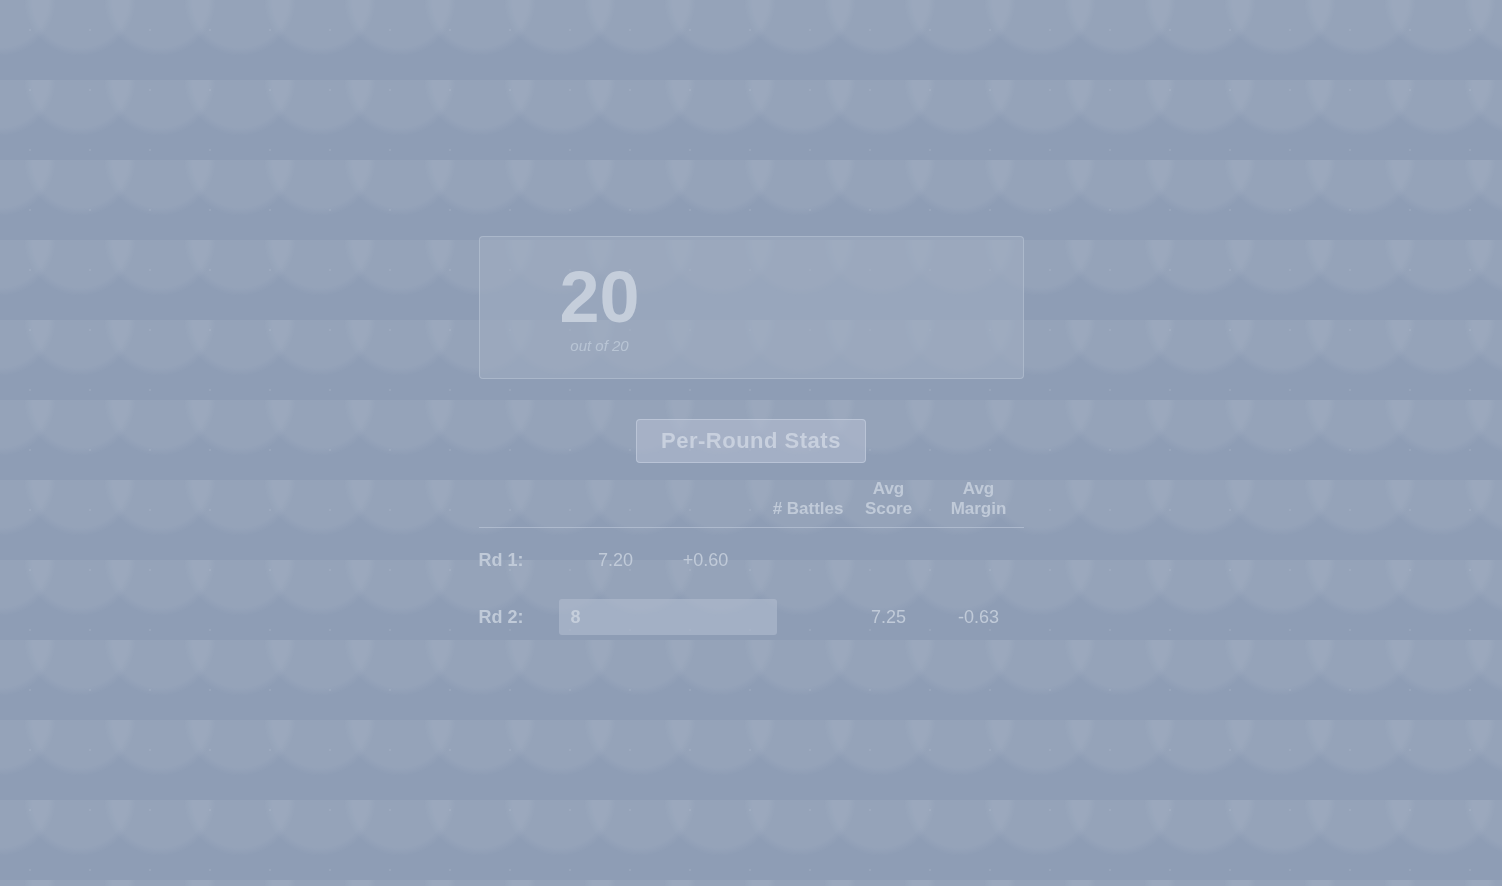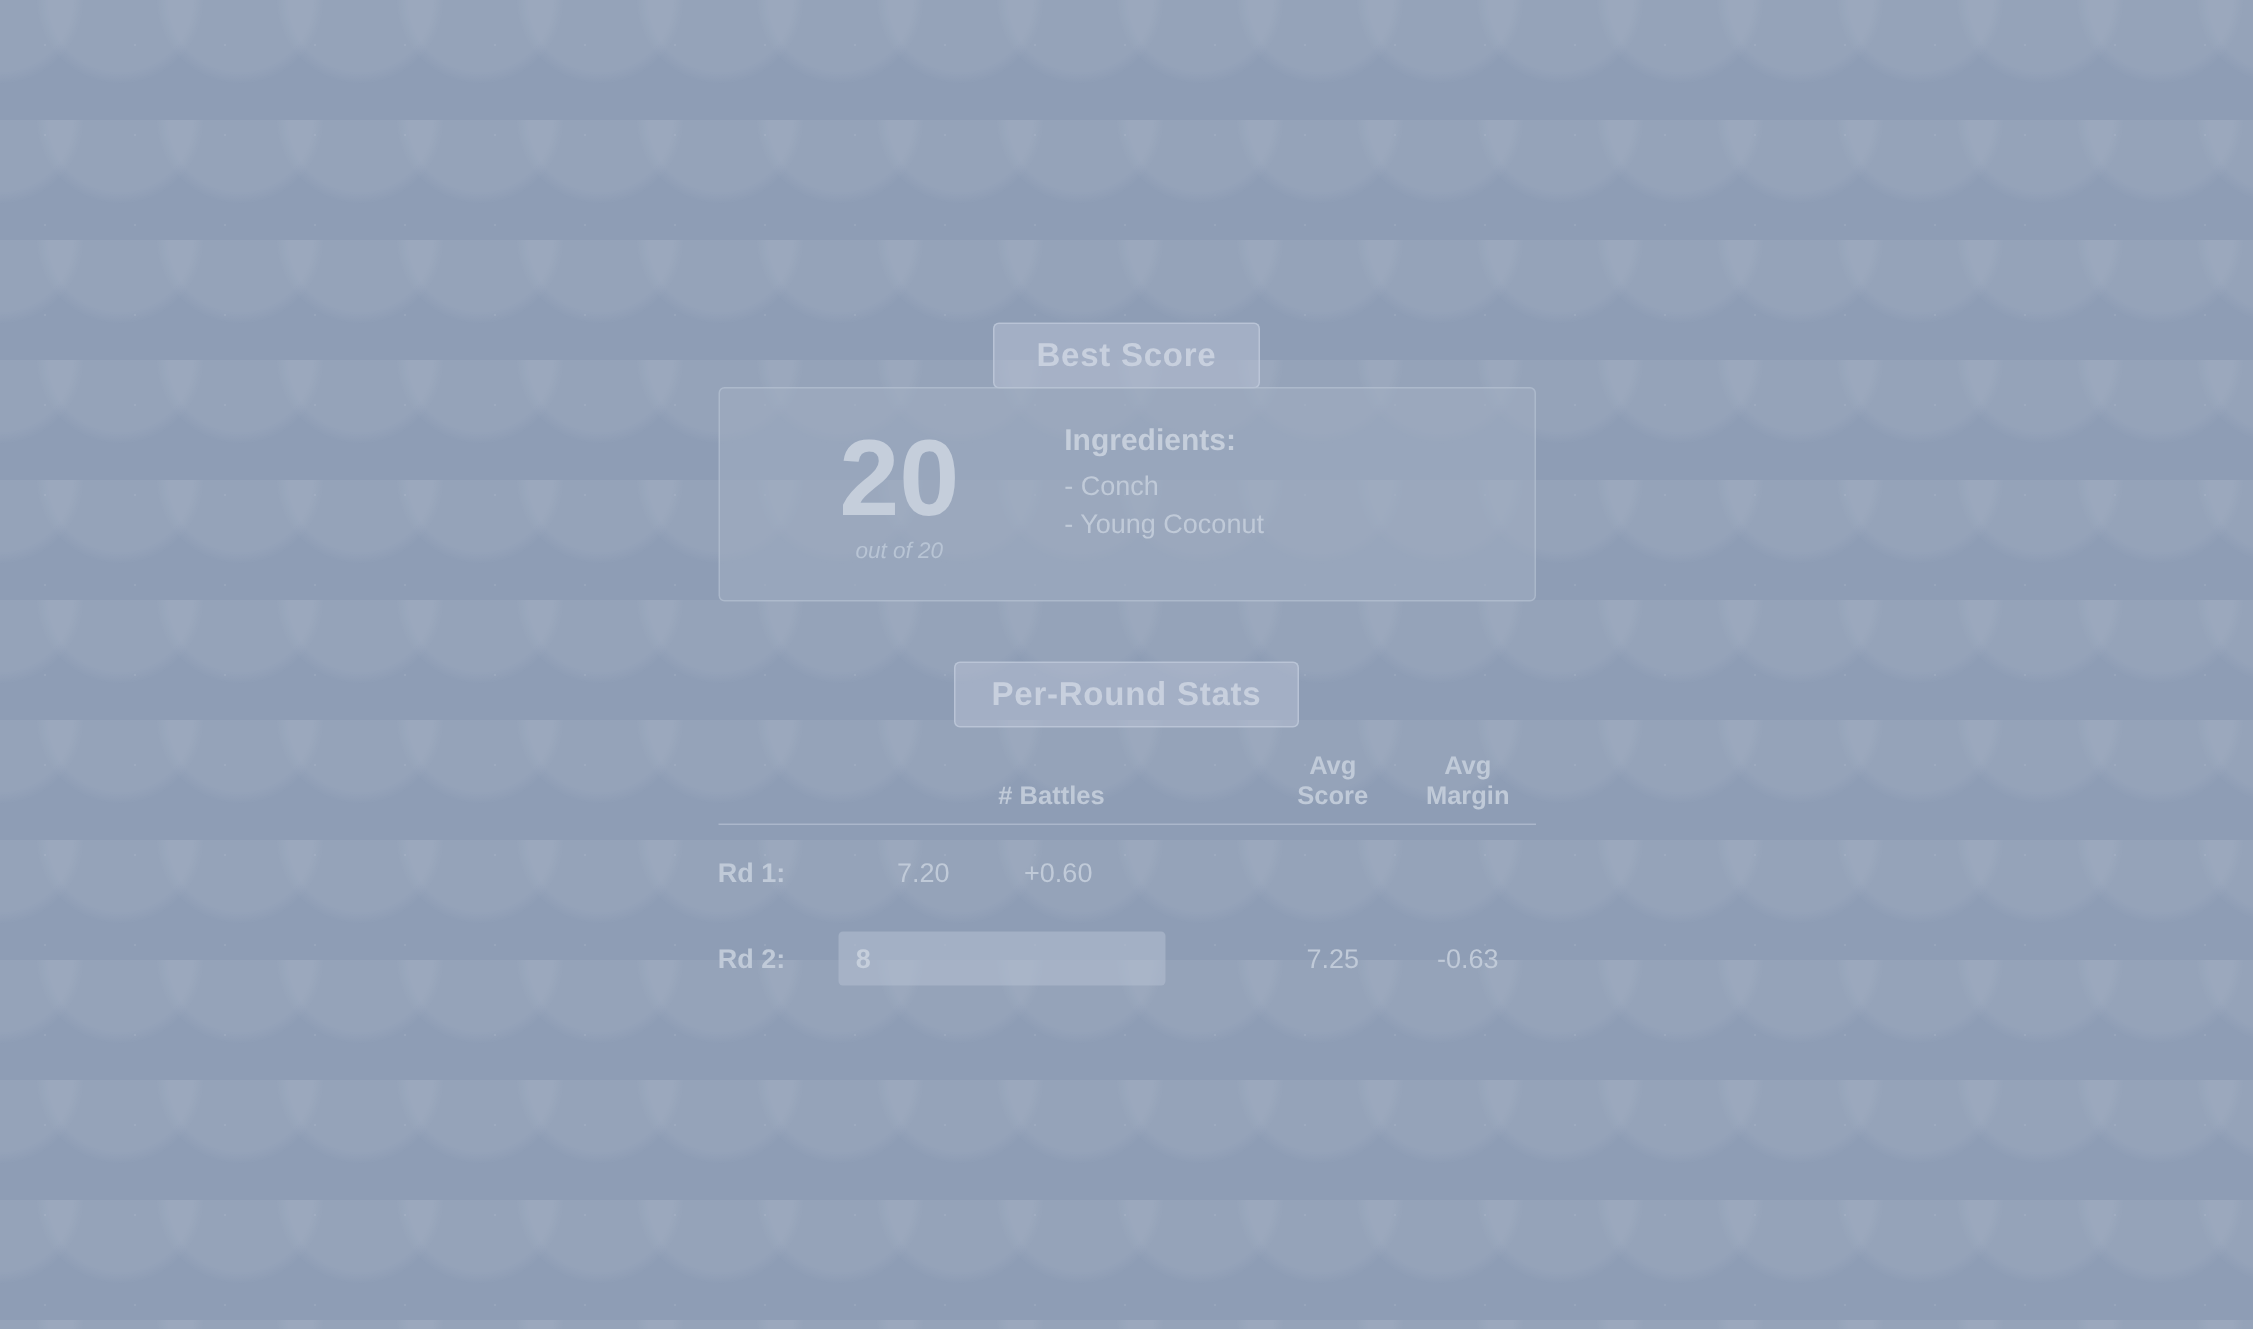--- a/index.html
+++ b/index.html
@@ -143,21 +143,21 @@
       color: #c0cad8;
       font-weight: bold;
       font-size: 17px;
     }
 
     .col-battles {
       flex: 1;
       color: #c0cad8;
       font-weight: bold;
       font-size: 17px;
-      text-align: center;
+      text-align: right;
     }
 
     .col-avg-score {
       width: 90px;
       color: #c0cad8;
       font-weight: bold;
       font-size: 17px;
       text-align: center;
     }
 
@@ -223,31 +223,25 @@
       flex-direction: column;
       align-items: center;
       line-height: 1.2;
     }
   </style>
 </head>
 <body>
 
 <div class="main-container">
 
-  <div class="best-score-label">Best Score</div>
 
   <div class="best-score-card">
     <div class="score-number-section">
       <div class="score-big">20</div>
       <div class="score-out-of">out of 20</div>
-    </div>
-    <div class="ingredients-section">
-      <div class="ingredients-title">Ingredients:</div>
-      <div class="ingredient-item">- Conch</div>
-      <div class="ingredient-item">- Young Coconut</div>
     </div>
   </div>
 
   <div class="per-round-section">
     <div class="per-round-label">Per-Round Stats</div>
 
     <div class="stats-table">
 
       <div class="stats-header-row">
         <div class="col-round"></div>

